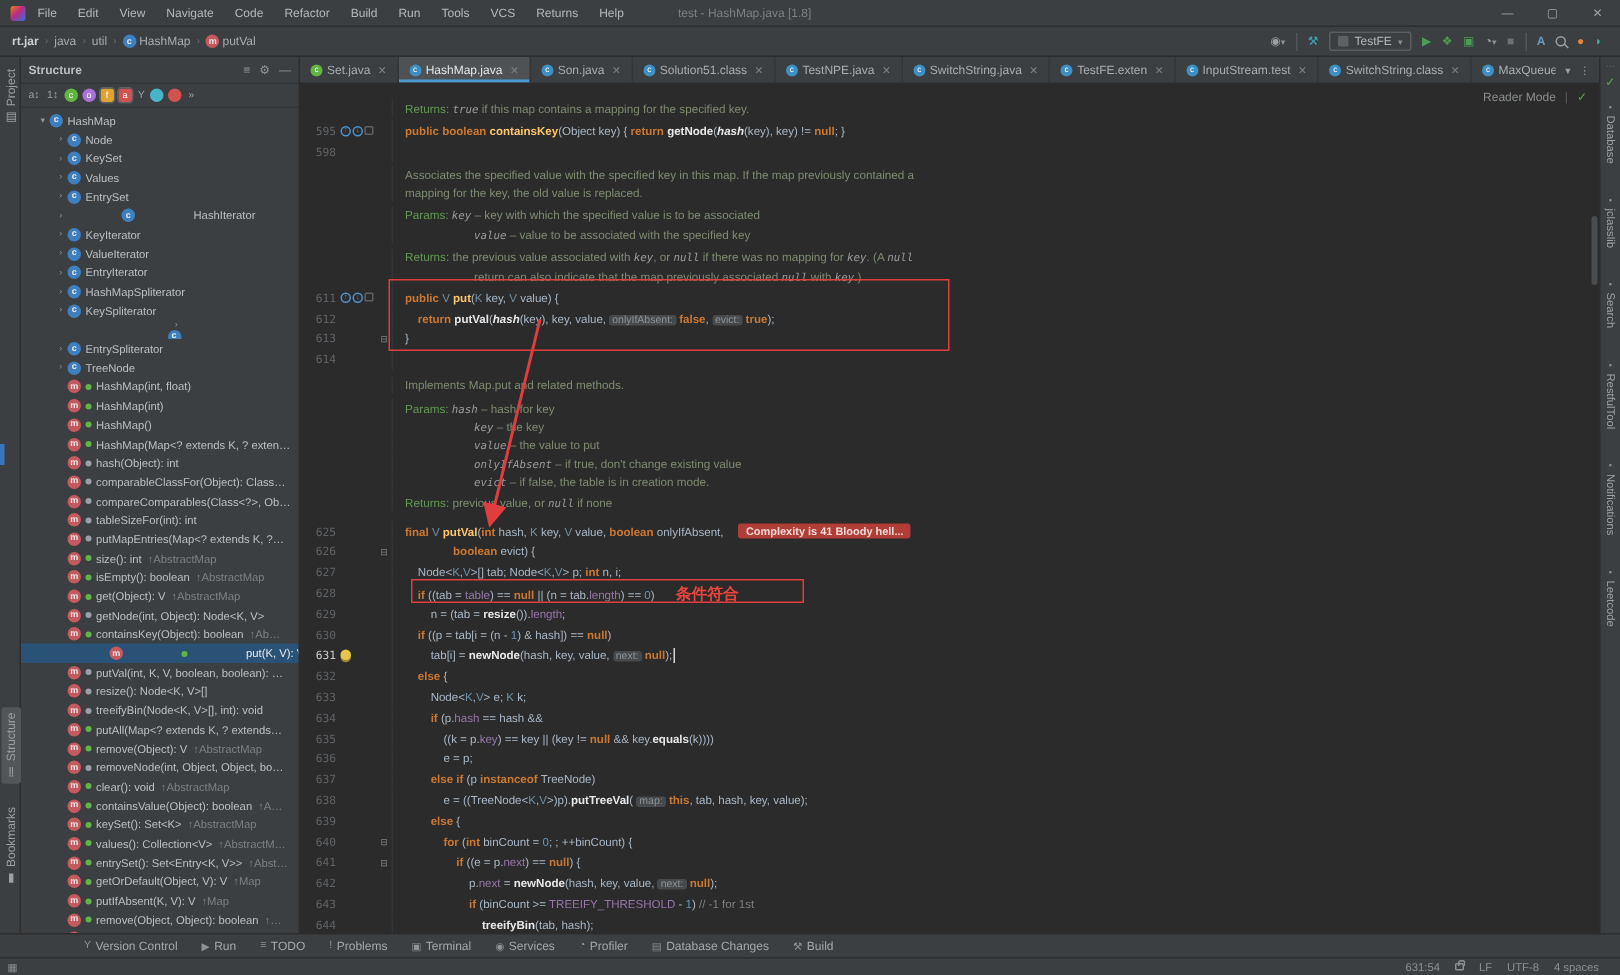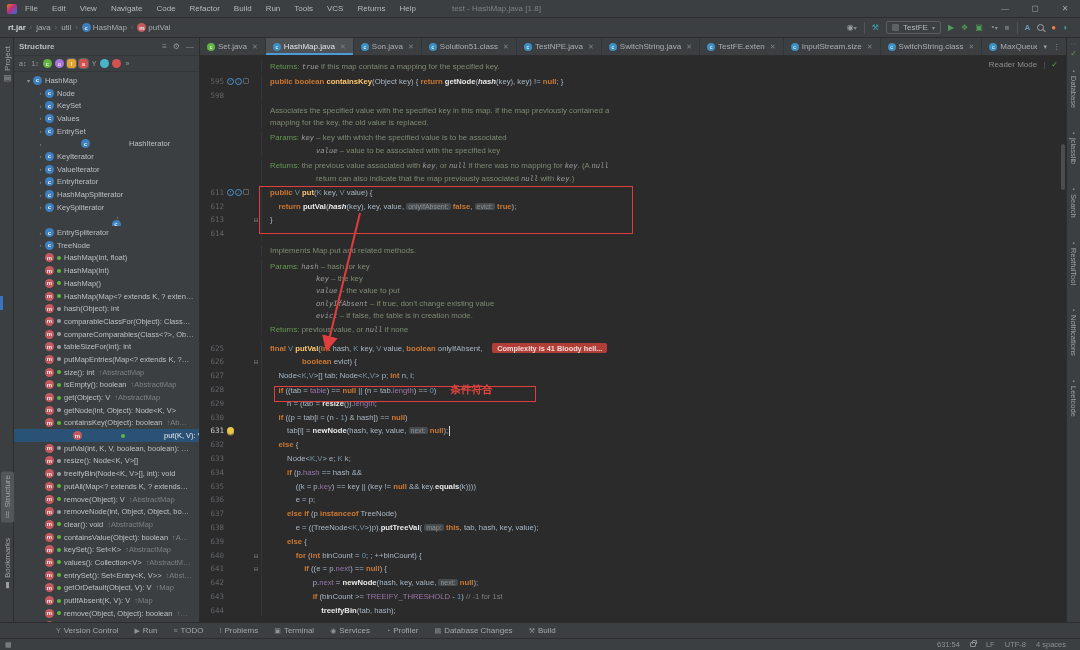--- a/index.html
+++ b/index.html
@@ -63,21 +63,21 @@
   #tabbar{height:18px;background:#3c3f41;border-bottom:1px solid #2d2d2d;display:flex;align-items:stretch;overflow:hidden;}
   #tabstrip{display:flex;overflow:hidden;flex:1;}
   .tab{display:flex;align-items:center;gap:3px;padding:0 7px;font-size:8px;color:#a9adb2;white-space:nowrap;border-right:1px solid #333639;}
   .tab .fico{width:8px;height:8px;border-radius:50%;font-size:5.5px;color:#fff;display:flex;align-items:center;justify-content:center;flex:none;}
   .tab .x{color:#7c8084;font-size:7px;margin-left:2px;}
   .tab.active{background:#4e5254;color:#e2e4e6;box-shadow:inset 0 -2px 0 #4a9cd6;}
   #tabextras{display:flex;align-items:center;gap:6px;padding:0 6px;color:#9aa0a5;font-size:7px;flex:none;}
   #codearea{position:relative;flex:1;background:#2b2b2b;overflow:hidden;}
   #readermode{position:absolute;top:4px;right:8px;font-size:8px;color:#8b8e90;display:flex;gap:6px;align-items:center;z-index:5;}
   #readermode .rm-check{color:#5ba54a;font-size:8px;}
-  #code{padding-top:4px;}
+  #code{padding-top:10px;}
   .eline{display:flex;height:13.8px;align-items:center;}
   .eline.doc{height:12.4px;}
   .gut{width:62px;flex:none;display:flex;align-items:center;height:100%;border-right:1px solid #323537;}
   .lnum{width:24px;text-align:right;font-family:"DejaVu Sans Mono",monospace;font-size:7.5px;color:#606366;flex:none;}
   .lnum.cur{color:#c8cacc;}
   .gicons{width:28px;display:flex;align-items:center;gap:1px;padding-left:3px;flex:none;}
   .ovr{width:7px;height:7px;border:1px solid #4e94ce;border-radius:50%;color:#4e94ce;font-size:5px;line-height:5px;text-align:center;}
   .gsq{width:6px;height:6px;border:1px solid #5d6164;border-radius:1px;}
   .bulb{width:7px;height:7px;border-radius:50%;background:#e8c64a;box-shadow:0 1.5px 0 #9b843a;}
   .fold{width:8px;flex:none;color:#7c8084;font-size:6px;text-align:center;}
@@ -519,21 +519,21 @@
             <span>SwitchString.java</span>
             <span class="x">✕</span>
           </div>
           <div class="tab">
             <span class="fico" style="background: rgb(61, 143, 196);">c</span>
             <span>TestFE.exten</span>
             <span class="x">✕</span>
           </div>
           <div class="tab">
             <span class="fico" style="background: rgb(61, 143, 196);">c</span>
-            <span>InputStream.size</span>
+            <span>InputStream.test</span>
             <span class="x">✕</span>
           </div>
           <div class="tab">
             <span class="fico" style="background: rgb(61, 143, 196);">c</span>
             <span>SwitchString.class</span>
             <span class="x">✕</span>
           </div>
           <div class="tab">
             <span class="fico" style="background: rgb(61, 143, 196);">c</span>
             <span>MaxQueue.class</span>

